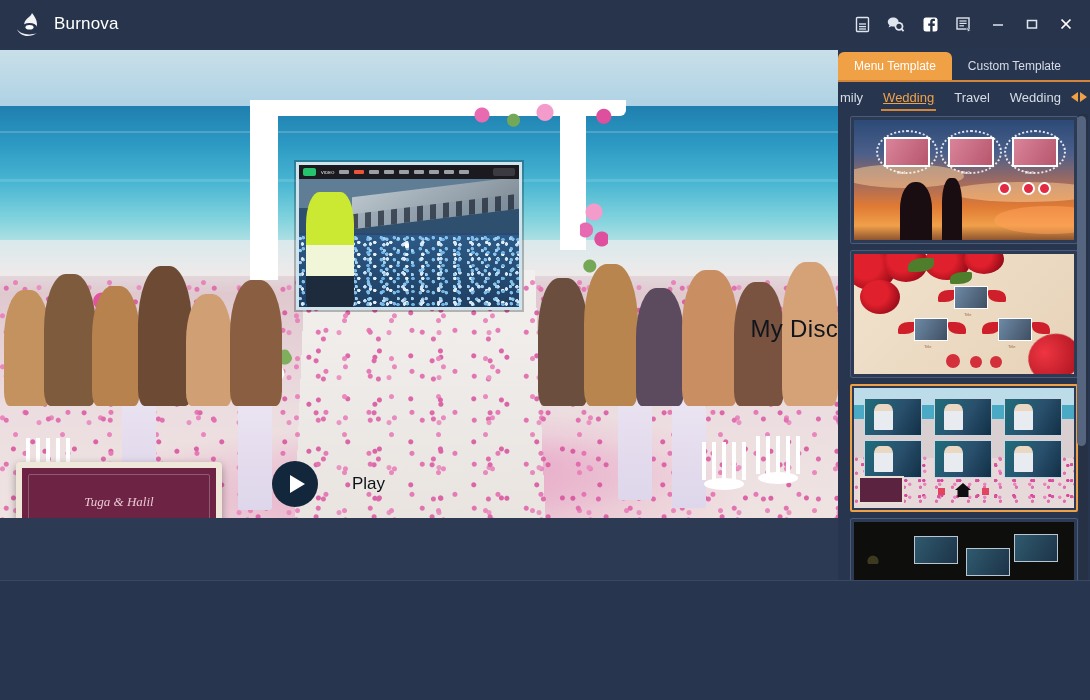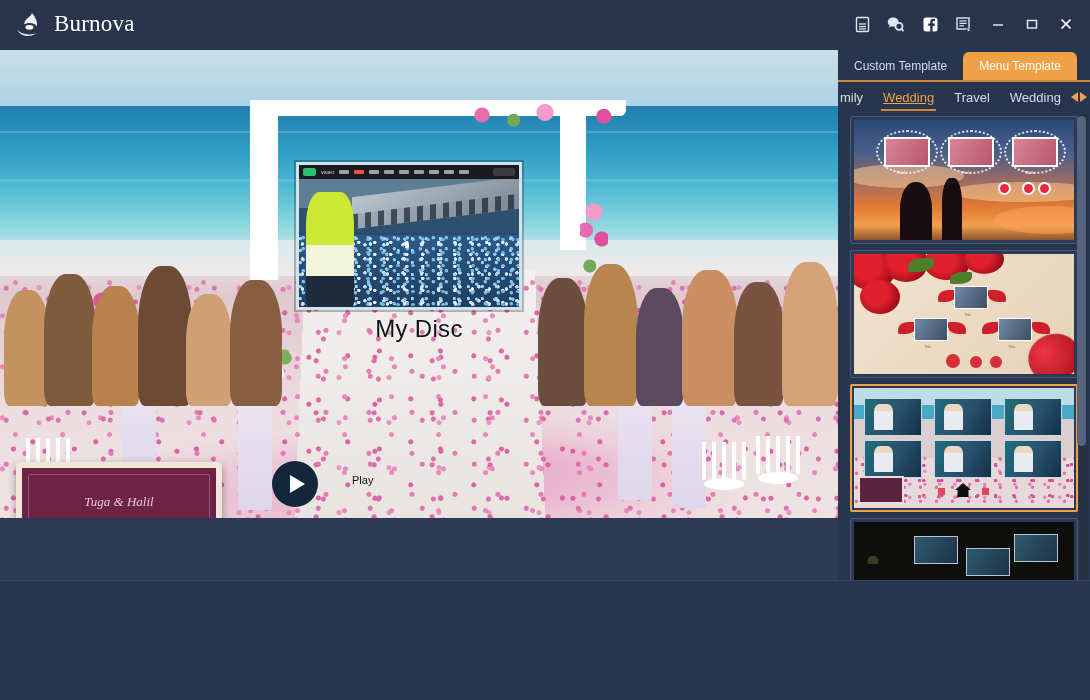--- a/index.html
+++ b/index.html
@@ -17,21 +17,21 @@
 
   
   .titlebar {
     position: absolute; left: 0; top: 0;
     width: 1090px; height: 48px;
     background: #27344c;
     display: flex; align-items: center;
   }
   .brand { display: flex; align-items: center; padding-left: 14px; gap: 10px; }
   .brand-logo { width: 30px; height: 30px; position: relative; }
-  .brand-name { color: #ffffff; font-size: 23px; letter-spacing: .2px; font-family: Liberation Serif, serif; }
+  .brand-name { color: #ffffff; font-size: 17px; letter-spacing: .2px; }
   .title-actions {
     margin-left: auto; display: flex; align-items: center;
     gap: 6px; padding-right: 10px;
   }
   .tb-btn {
     width: 28px; height: 28px;
     display: flex; align-items: center; justify-content: center;
     cursor: pointer;
   }
   .tb-btn svg { display: block; }
@@ -176,34 +176,34 @@
       linear-gradient(to bottom, #2d5a86, #1d3c5e);
     background-size:14px 12px,17px 15px,13px 11px,19px 14px,15px 13px,16px 12px,18px 15px,100% 100%;
   }
   .vt-player { position:absolute; left:3%; top:10%; width:22%; height:86%;
     background:linear-gradient(to bottom,#cbe832 0 46%, #f2f6d8 46% 72%, #1d2b3d 72% 100%);
     border-radius:28% 28% 6% 6%;}
   .vt-dot { position:absolute; left:48%; top:48%; width:4px;height:5px;background:#fff;border-radius:1px;}
 
   
   .disc-title {
-    position:absolute; left:0; right:0; top:265px; text-align:center;
+    position:absolute; left:0; right:0; top:265px; text-align:right;
     color:#10151c; font-size:24px; letter-spacing:.3px;
   }
   .play-circle {
     position:absolute; left:272px; top:411px; width:46px; height:46px;
     border-radius:50%; background:#12263c; display:flex;
     align-items:center; justify-content:center; cursor:pointer;
   }
   .play-tri {
     width:0;height:0;border-left:15px solid #fff;
     border-top:9px solid transparent; border-bottom:9px solid transparent;
     margin-left:4px;
   }
-  .play-label { position:absolute; left:352px; top:424px; color:#0d1219; font-size:11px; }
+  .play-label { position:absolute; left:352px; top:424px; color:#0d1219; font-size:17px; }
   .scene-btn {
     position:absolute; left:457px; top:414px; width:129px; height:42px;
     background:#12263c; border-radius:21px; color:#ffffff; font-size:17px;
     display:flex; align-items:center; justify-content:center; cursor:pointer;
   }
 
   
   .pagenav {
     position:absolute; left:0; top:518px; width:838px; height:62px;
     background:#2c3a54;
@@ -469,22 +469,22 @@
     
     
     
 
     
   </div>
 
   <div class="rpanel">
 
     <div class="rtabs">
+      <div class="rtab active">Menu Template</div>
       <div class="rtab idle">Custom Template</div>
-      <div class="rtab active">Menu Template</div>
     </div>
     <div class="rtab-underline"></div>
 
     <div class="subtabs">
       <span class="subtab">mily</span>
       <span class="subtab active">Wedding</span>
       <span class="subtab">Travel</span>
       <span class="subtab">Wedding</span>
       <span class="sub-arrows">
         <i class="tri-l"></i>

